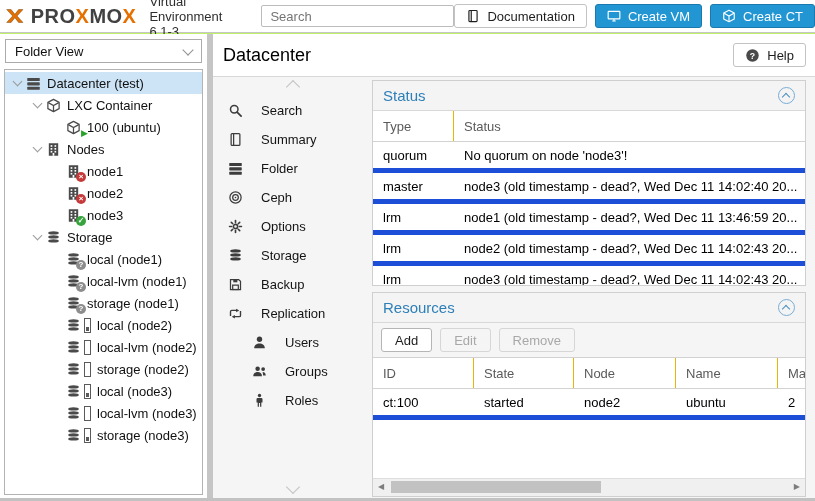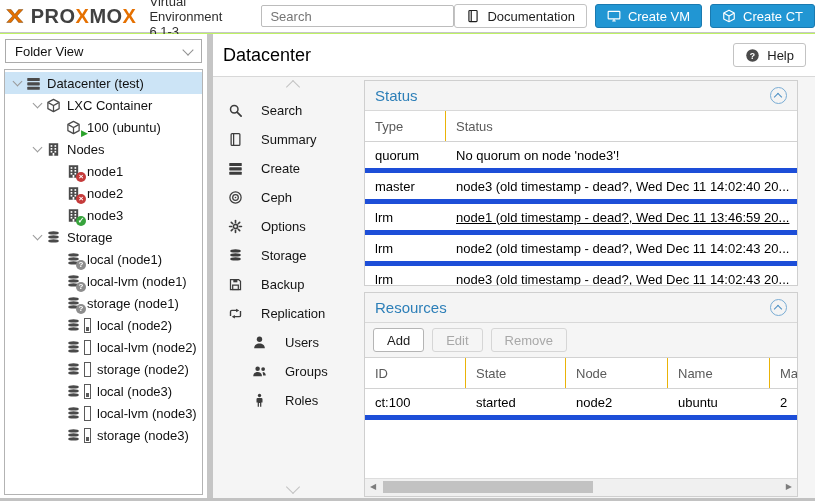--- a/index.html
+++ b/index.html
@@ -72,21 +72,21 @@
   .scrollhint .chev{width:9px;height:9px;border-color:#c2c2c2;}
   .scrollhint.bottom{position:absolute;bottom:2px;left:0;width:100%;}
   .nav-item{height:29px;display:flex;align-items:center;padding-left:15px;cursor:pointer;
             color:#141414;position:relative;}
   .nav-item .ic{margin-right:9px;color:#3c3c3c;}
   .nav-item.sub{padding-left:39px;}
   .grp-arrow{position:absolute;right:11px;top:11px;width:6px;height:6px;
              border-right:1.6px solid #adadad;border-bottom:1.6px solid #adadad;transform:rotate(45deg);}
 
   
-  .panel{position:absolute;left:151px;width:434px;background:#fff;border:1px solid #cfcfcf;
+  .panel{position:absolute;left:159px;width:434px;background:#fff;border:1px solid #cfcfcf;
          box-sizing:border-box;overflow:hidden;}
   #status-panel{top:46px;height:206px;}
   #resources-panel{top:258px;height:205px;}
   .phead{height:29px;background:#f4f4f4;border-bottom:1px solid #d8d8d8;display:flex;
          align-items:center;padding:0 10px;font-size:15px;color:#2d7fb8;}
   .collapse-tool{margin-left:auto;width:15px;height:15px;border-radius:50%;
                  border:1px solid #79acd4;position:relative;cursor:pointer;}
   .collapse-tool::after{content:"";position:absolute;left:4px;top:5.5px;width:5px;height:5px;
                  border-right:1.6px solid #4c8fc4;border-bottom:1.6px solid #4c8fc4;transform:rotate(-135deg);}
   .gridhead{display:flex;height:30px;border-bottom:1px solid #d2d2d2;color:#5a5a5a;background:#fff;}
@@ -456,21 +456,21 @@
               </svg>
             </span>
             <span class="nav-label" style="margin-left:9px">Summary</span>
           </div>
           <div class="nav-item">
             <span class="tree-icon" style="margin:0">
               <svg class="ic" viewBox="0 0 24 24">
                 <use href="#i-server"></use>
               </svg>
             </span>
-            <span class="nav-label" style="margin-left:9px">Create</span>
+            <span class="nav-label" style="margin-left:9px">Folder</span>
           </div>
           <div class="nav-item">
             <span class="tree-icon" style="margin:0">
               <svg class="ic" viewBox="0 0 24 24">
                 <use href="#i-ceph"></use>
               </svg>
             </span>
             <span class="nav-label" style="margin-left:9px">Ceph</span>
           </div>
           <div class="nav-item">
@@ -548,21 +548,21 @@
           <div class="grow">
             <span class="cell" style="width: 81px; flex: 0 0 81px;">quorum</span>
             <span class="cell" style="flex: 1 1 0%;">No quorum on node 'node3'!</span>
           </div>
           <div class="grow">
             <span class="cell" style="width: 81px; flex: 0 0 81px;">master</span>
             <span class="cell" style="flex: 1 1 0%;">node3 (old timestamp - dead?, Wed Dec 11 14:02:40 20...</span>
           </div>
           <div class="grow">
             <span class="cell" style="width: 81px; flex: 0 0 81px;">lrm</span>
-            <span class="cell" style="flex: 1 1 0%; text-decoration: underline;">node1 (old timestamp - dead?, Wed Dec 11 13:46:59 20...</span>
+            <span class="cell" style="flex: 1 1 0%;">node1 (old timestamp - dead?, Wed Dec 11 13:46:59 20...</span>
           </div>
           <div class="grow">
             <span class="cell" style="width: 81px; flex: 0 0 81px;">lrm</span>
             <span class="cell" style="flex: 1 1 0%;">node2 (old timestamp - dead?, Wed Dec 11 14:02:43 20...</span>
           </div>
           <div class="grow">
             <span class="cell" style="width: 81px; flex: 0 0 81px;">lrm</span>
             <span class="cell" style="flex: 1 1 0%;">node3 (old timestamp - dead?, Wed Dec 11 14:02:43 20...</span>
           </div>
         </div>

